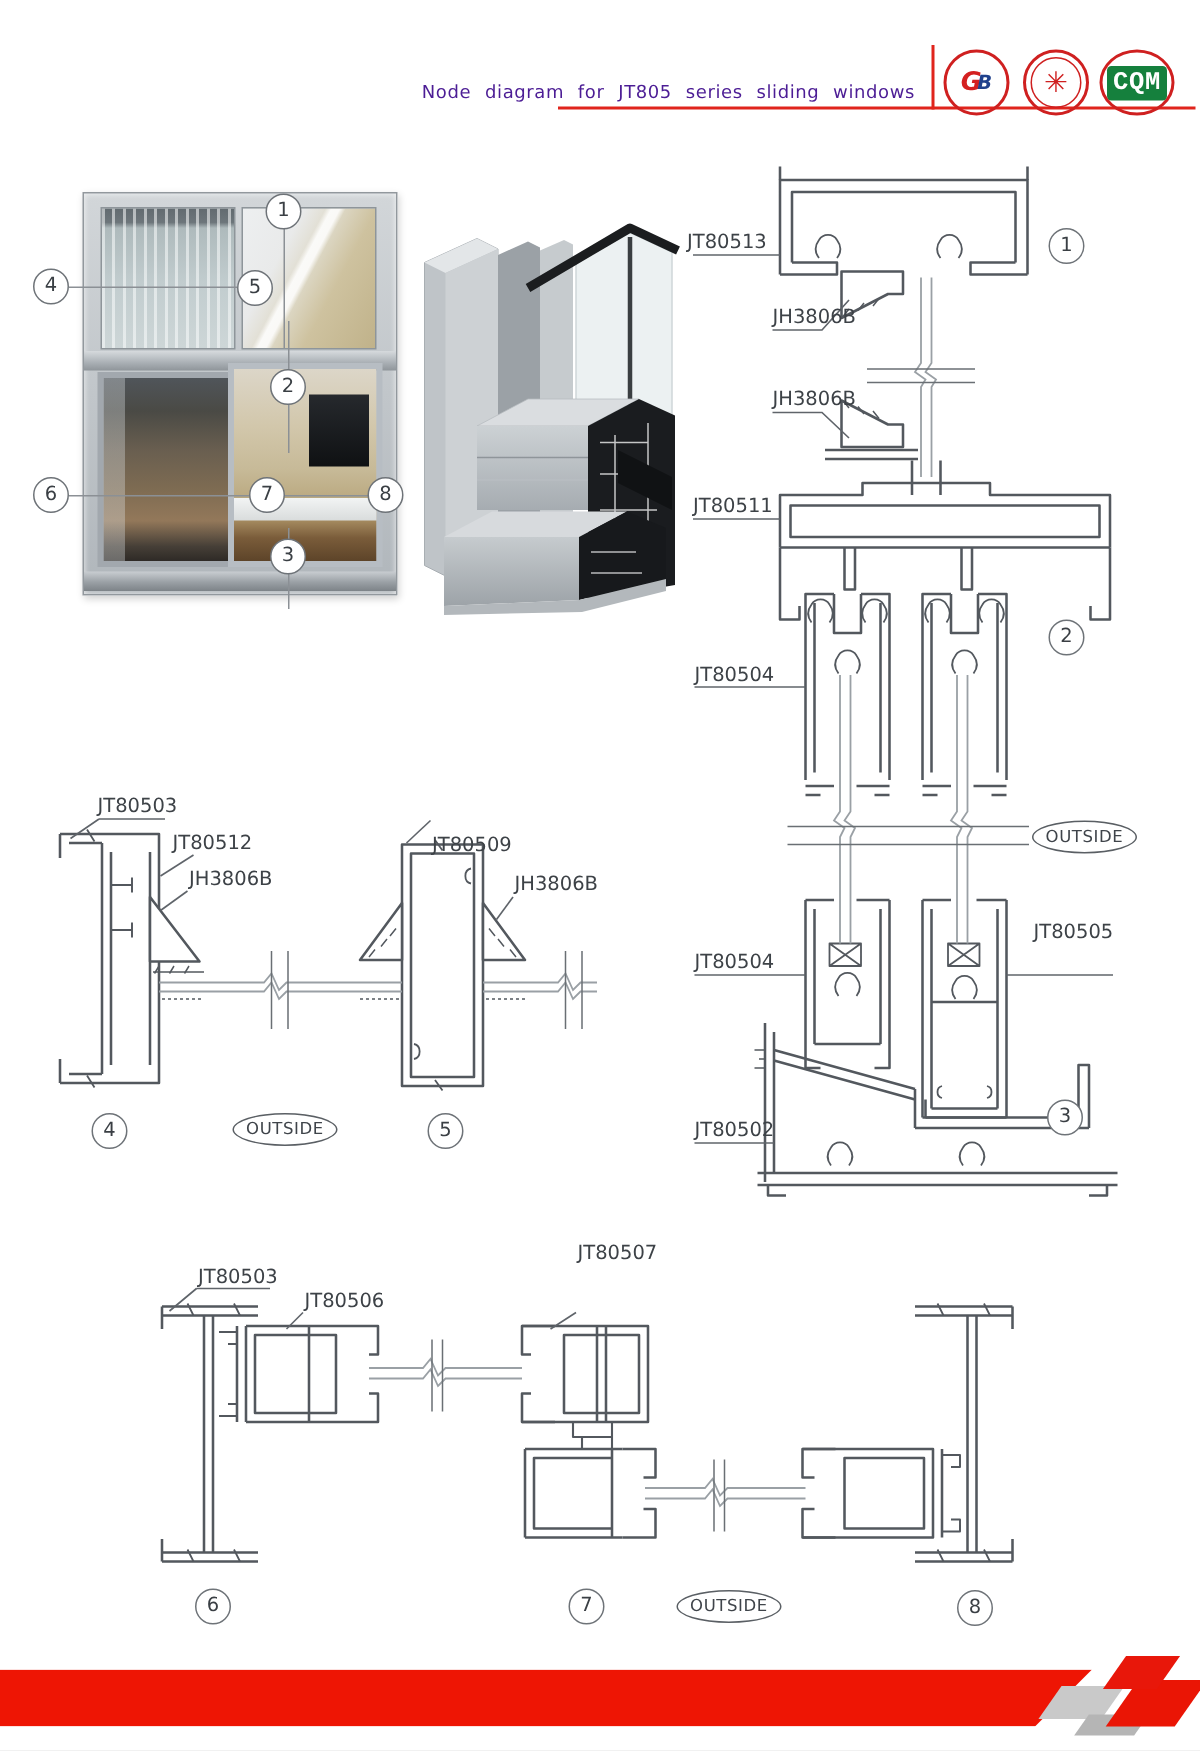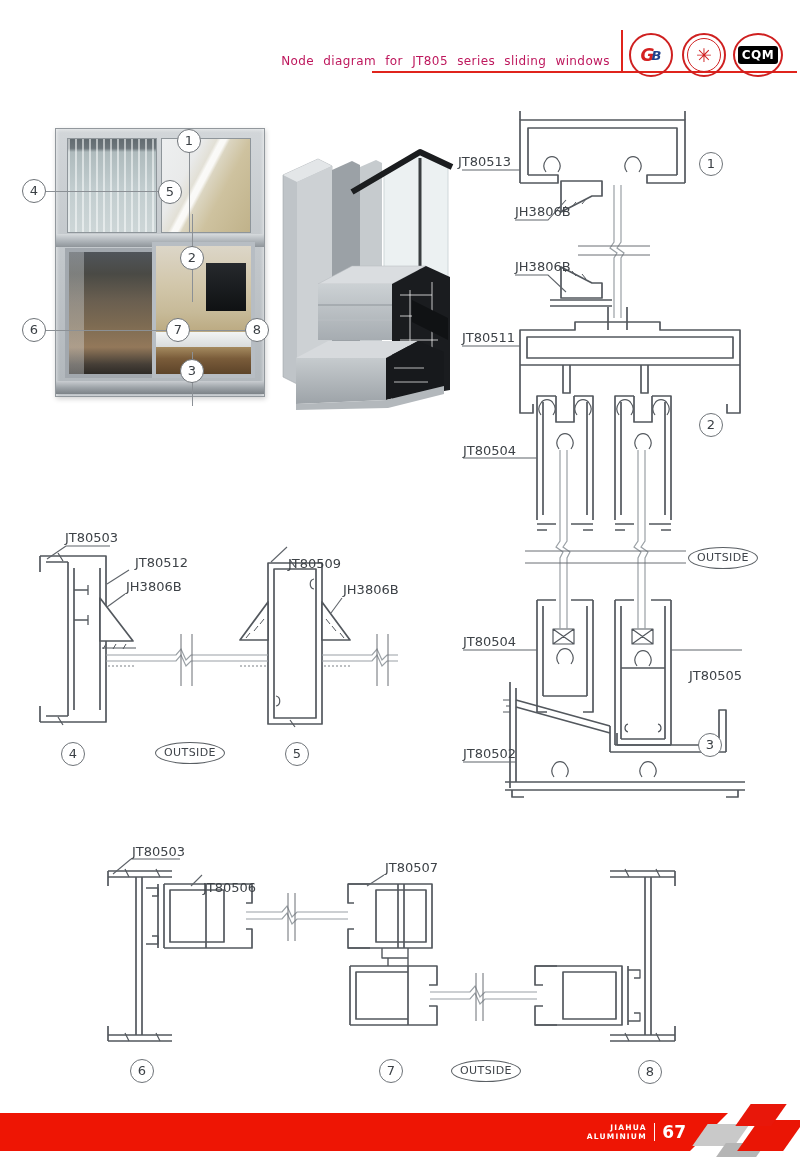--- a/index.html
+++ b/index.html
@@ -2,34 +2,34 @@
 <html><head>
 <meta charset="utf-8">
 <style>
   html,body{margin:0;padding:0;background:#e8e8e8;}
   #page{position:relative;width:800px;height:1167px;background:#fff;margin:0 auto;
         font-family:"DejaVu Sans","Liberation Sans",sans-serif;overflow:hidden;}
   
   .hdr-title{position:absolute;left:0;top:24px;width:610px;text-align:right;
              font-size:23px;font-weight:bold;color:#1c1c1c;letter-spacing:1px;}
   .hdr-sub{position:absolute;left:0;top:54px;width:610px;text-align:right;
-           font-size:12px;color:#be185d;letter-spacing:.4px;word-spacing:5px;}
+           font-size:12px;color:#4c1d95;letter-spacing:.4px;word-spacing:5px;}
   .hdr-rule{position:absolute;left:372px;top:71px;width:425px;height:2px;background:#e0241c;}
   .hdr-div{position:absolute;left:621px;top:30px;width:2px;height:43px;background:#e0241c;}
   .logo{position:absolute;top:33px;width:44px;height:44px;border:2.5px solid #cf2020;
         border-radius:50%;box-sizing:border-box;display:flex;align-items:center;justify-content:center;}
   .logo-gb{left:629px;font-style:italic;font-weight:bold;}
   .logo-gb .g{color:#d42020;font-size:17px;}
   .logo-gb .b{color:#20418c;font-size:13px;margin-left:-3px;}
   .logo-star{left:682px;}
   .logo-star .inner{width:32px;height:32px;border:1px solid #cf2020;border-radius:50%;
         display:flex;align-items:center;justify-content:center;color:#cf2020;font-size:19px;}
   .logo-cqm{left:733px;width:50px;border-radius:50%;}
-  .logo-cqm .badge{background:#000000;color:#fff;font-weight:bold;font-size:12px;
-        padding:2px 4px;border-radius:3px;letter-spacing:.5px;}
+  .logo-cqm .badge{background:#15803d;color:#fff;font-weight:bold;font-size:17px;
+        padding:2px 4px;border-radius:3px;letter-spacing:.5px;font-family:Liberation Mono, monospace;}
   
   .win{position:absolute;left:55px;top:128px;width:210px;height:269px;box-sizing:border-box;
        background:linear-gradient(180deg,#d2d6d9,#b0b6bb);border:1px solid #92989d;
        box-shadow:inset 0 0 4px rgba(255,255,255,.8),1px 2px 5px rgba(0,0,0,.18);}
   .win>div{position:absolute;box-sizing:border-box;}
   .pane-tl{left:11px;top:9px;width:90px;height:95px;border:1px solid #8e959a;
      background:repeating-linear-gradient(90deg,rgba(250,252,252,.55) 0 2px,rgba(0,0,0,0) 2px 7px),
        linear-gradient(180deg,#626b70 0%,#6d767b 10%,#aebabc 14%,#c2cdcf 55%,#cdd6d7 100%);}
   .pane-tr{left:105px;top:9px;width:90px;height:95px;border:1px solid #8e959a;
      background:linear-gradient(118deg,transparent 40%,rgba(255,255,255,.85) 43%,rgba(255,255,255,.85) 47%,transparent 50%),
@@ -313,30 +313,30 @@
       <path d="M384,875 L367,886"></path>
     </g>
   </svg>
 
   <span class="dlabel" style="left:458px;top:154px">JT80513</span>
   <span class="dlabel" style="left:515px;top:204px">JH3806B</span>
   <span class="dlabel" style="left:515px;top:259px">JH3806B</span>
   <span class="dlabel" style="left:462px;top:330px">JT80511</span>
   <span class="dlabel" style="left:463px;top:443px">JT80504</span>
   <span class="dlabel" style="left:463px;top:634px">JT80504</span>
-  <span class="dlabel" style="left:689px;top:668px">JT80505</span>
+  <span class="dlabel" style="left:689px;top:614px">JT80505</span>
   <span class="dlabel" style="left:463px;top:746px">JT80502</span>
   <span class="dlabel" style="left:65px;top:530px">JT80503</span>
-  <span class="dlabel" style="left:135px;top:555px">JT80512</span>
+  <span class="dlabel" style="left:115px;top:555px">JT80512</span>
   <span class="dlabel" style="left:126px;top:579px">JH3806B</span>
   <span class="dlabel" style="left:288px;top:556px">JT80509</span>
   <span class="dlabel" style="left:343px;top:582px">JH3806B</span>
   <span class="dlabel" style="left:132px;top:844px">JT80503</span>
-  <span class="dlabel" style="left:203px;top:880px">JT80506</span>
-  <span class="dlabel" style="left:385px;top:860px">JT80507</span>
+  <span class="dlabel" style="left:203px;top:860px">JT80506</span>
+  <span class="dlabel" style="left:385px;top:828px">JT80507</span>
 
   <div class="node" style="left:177px;top:129px">1</div>
   <div class="node" style="left:180px;top:246px">2</div>
   <div class="node" style="left:180px;top:359px">3</div>
   <div class="node" style="left:22px;top:179px">4</div>
   <div class="node" style="left:158px;top:180px">5</div>
   <div class="node" style="left:22px;top:318px">6</div>
   <div class="node" style="left:166px;top:318px">7</div>
   <div class="node" style="left:245px;top:318px">8</div>
 
@@ -347,26 +347,18 @@
   <div class="node" style="left:285px;top:742px">5</div>
   <div class="node" style="left:130px;top:1059px">6</div>
   <div class="node" style="left:379px;top:1059px">7</div>
   <div class="node" style="left:638px;top:1060px">8</div>
 
   <div class="oval" style="left:688px;top:547px">OUTSIDE</div>
   <div class="oval" style="left:155px;top:742px">OUTSIDE</div>
   <div class="oval" style="left:451px;top:1060px">OUTSIDE</div>
 
   <div class="fbar"></div>
-  <div class="ftext">
-    <div class="fbrand">
-      <div>JIAHUA</div>
-      <div>ALUMINIUM</div>
-    </div>
-    <div class="fdiv"></div>
-    <div class="fnum">67</div>
-  </div>
   <div class="fshape fs2"></div>
   <div class="fshape fs4"></div>
   <div class="fshape fs3"></div>
   <div class="fshape fs1"></div>
 
 </div>
 
 </body></html>

